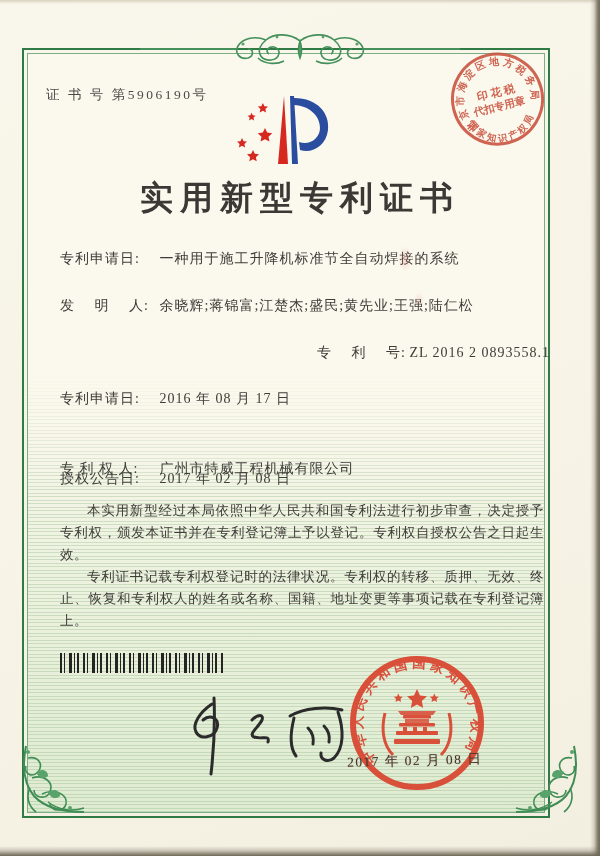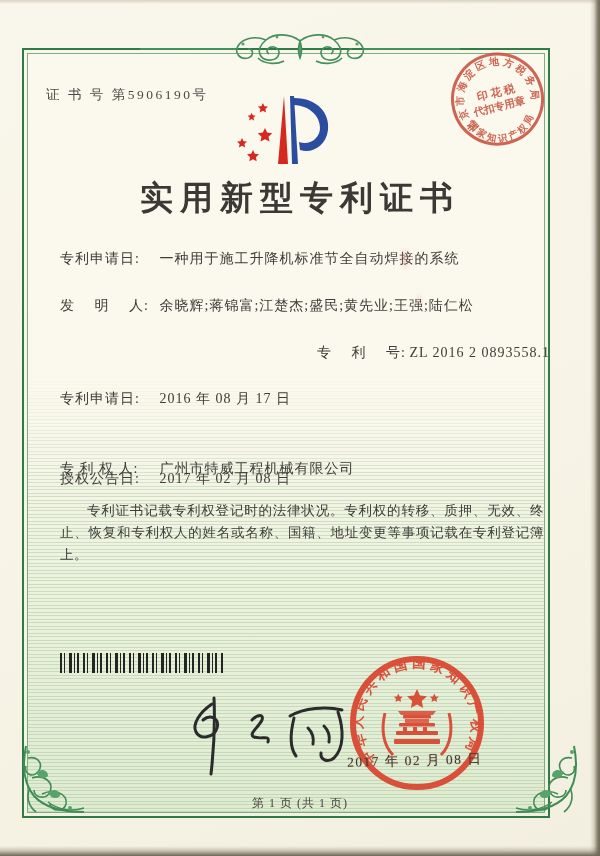--- a/index.html
+++ b/index.html
@@ -236,20 +236,21 @@
       <span class="lbl">专 利 权 人:</span>
       <span class="val">广州市特威工程机械有限公司</span>
     </div>
     <div class="field-row row-5">
       <span class="lbl">授权公告日:</span>
       <span class="val">2017 年 02 月 08 日</span>
     </div>
   </div>
 
   <div class="body-text">
+    <p>本实用新型经过本局依照中华人民共和国专利法进行初步审查，决定授予专利权，颁发本证书并在专利登记簿上予以登记。专利权自授权公告之日起生效。</p>
     <p>专利证书记载专利权登记时的法律状况。专利权的转移、质押、无效、终止、恢复和专利权人的姓名或名称、国籍、地址变更等事项记载在专利登记簿上。</p>
   </div>
 
   <div class="barcode"></div>
 
 
   <div class="signature">
     <svg width="220" height="92" viewBox="0 0 220 92">
       <g stroke="#2b2b2b" stroke-width="3" fill="none" stroke-linecap="round" stroke-linejoin="round">
         <path d="M70,14 C58,22 50,34 54,42 C58,50 72,48 75,38 C78,28 68,24 61,30"></path>
@@ -286,20 +287,19 @@
         <rect x="56" y="74" width="4" height="4"></rect>
           <rect x="66" y="74" width="4" height="4"></rect>
           <rect x="76" y="74" width="4" height="4"></rect>
         <path d="M38,60 C34,76 36,92 46,102 M102,60 C106,76 104,92 94,102" stroke="#d94530" stroke-width="3" fill="none"></path>
       </g>
     </svg>
   </div>
 
   <div class="issue-date">2017 年 02 月 08 日</div>
 
-  <div class="page-footer">第 1 页 (共 1 页)</div>
 
   <div class="smudge1"></div>
   <div class="smudge2"></div>
 
   <div class="scan-edge-right"></div>
   <div class="scan-edge-bottom"></div>
 </div>
 
 </body></html>

